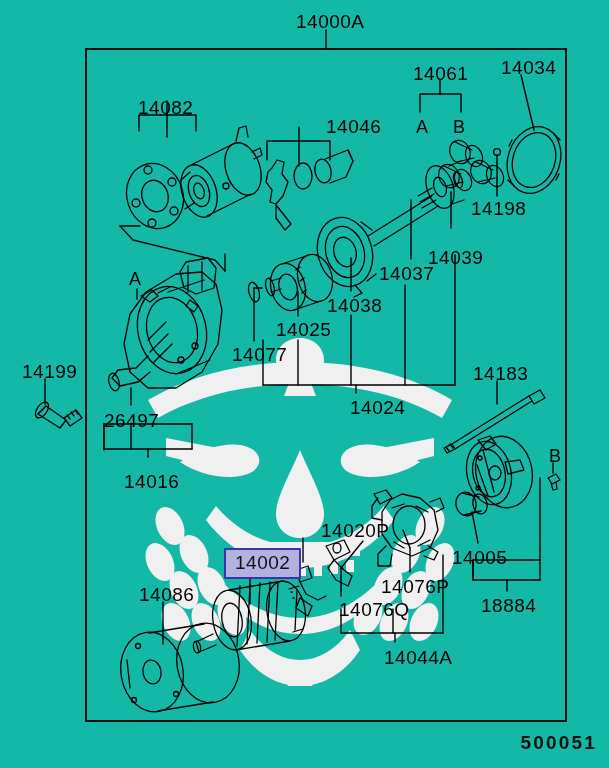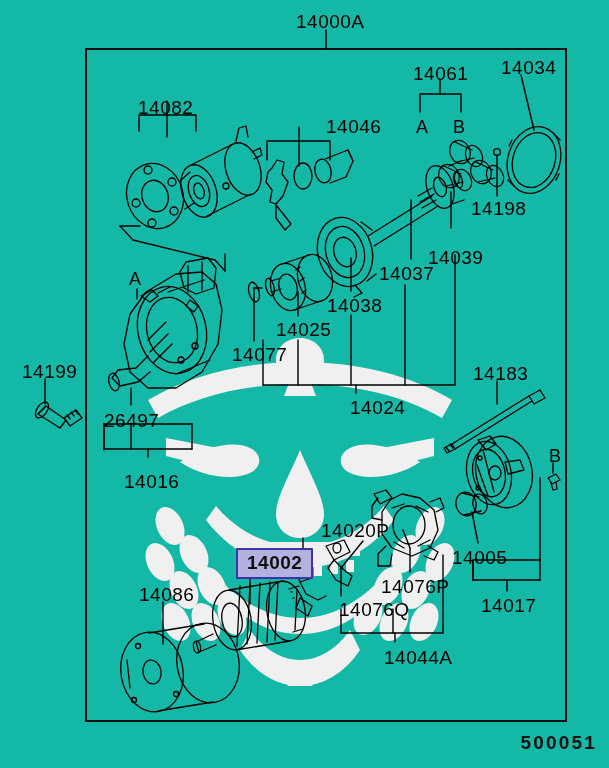--- a/index.html
+++ b/index.html
@@ -375,23 +375,23 @@
   <div class="lbl" style="left:276px;top:320px;">14025</div>
   <div class="lbl" style="left:232px;top:345px;">14077</div>
   <div class="lbl" style="left:331px;top:398px;margin-left:19px;">14024</div>
   <div class="lbl ab" style="left:129px;top:270px;">A</div>
   <div class="lbl" style="left:104px;top:411px;">26497</div>
   <div class="lbl" style="left:124px;top:456px;margin-top:16px;">14016</div>
   <div class="lbl" style="left:22px;top:362px;">14199</div>
   <div class="lbl" style="left:473px;top:364px;">14183</div>
   <div class="lbl ab" style="left:549px;top:447px;">B</div>
   <div class="lbl" style="left:452px;top:548px;">14005</div>
-  <div class="lbl" style="left:481px;top:596px;">14017</div>
+  <div class="lbl" style="left:481px;top:596px;">18884</div>
   <div class="lbl" style="left:277px;top:521px;margin-left:44px;">14020P</div>
-  <div class="lbl hl" style="left:236px;top:548px;font-weight:bold;">14002</div>
+  <div class="lbl hl" style="left:224px;top:548px;">14002</div>
   <div class="lbl" style="left:139px;top:585px;">14086</div>
   <div class="lbl" style="left:339px;top:600px;">14076Q</div>
   <div class="lbl" style="left:381px;top:577px;">14076P</div>
   <div class="lbl" style="left:384px;top:648px;">14044A</div>
 
   <div id="footer-code">500051</div>
 
 </div>
 
 </body></html>

